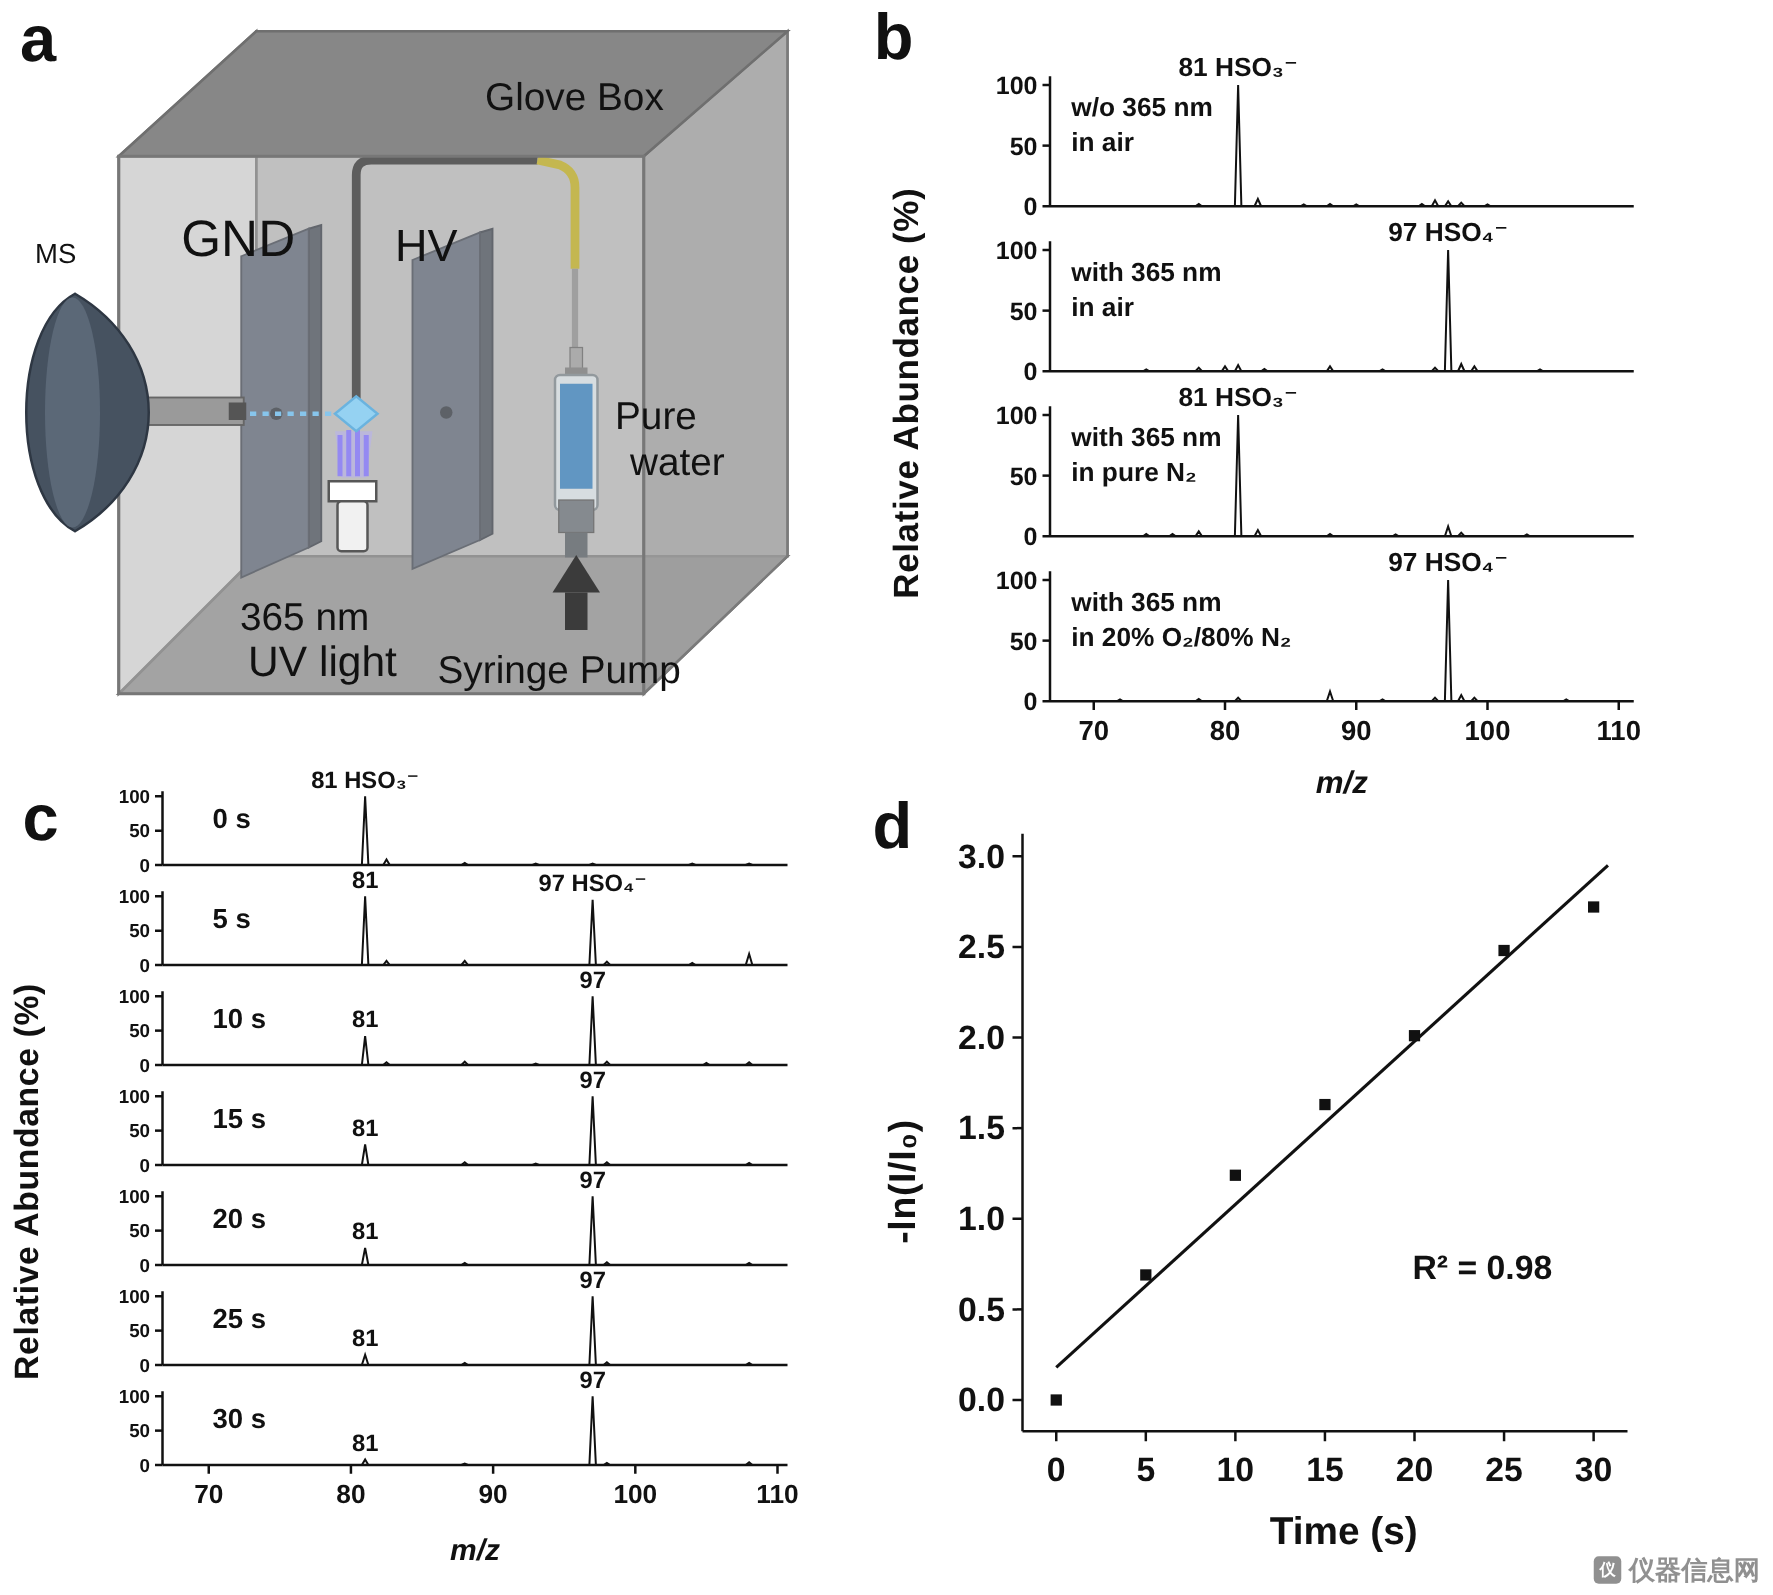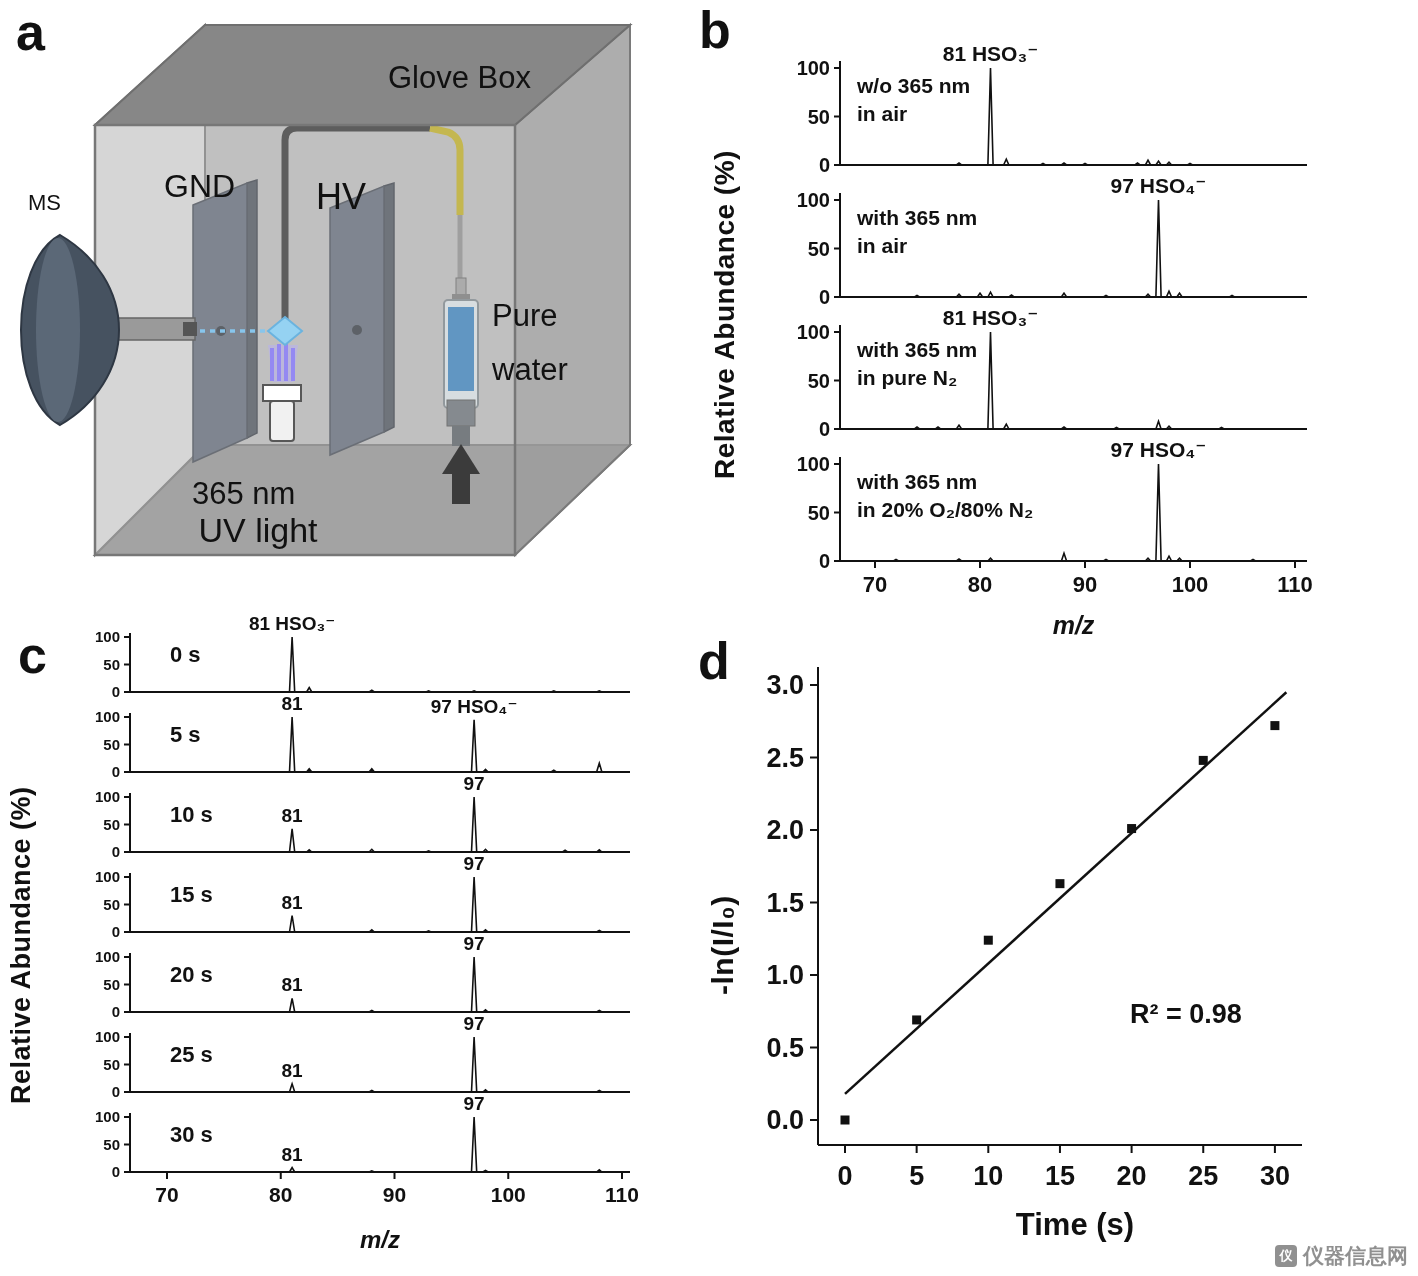--- a/index.html
+++ b/index.html
@@ -73,26 +73,27 @@
       <polygon points="95,125 515,125 515,555 95,555" fill="#ffffff" fill-opacity="0.18" stroke="#777" stroke-width="2.5"></polygon>
 
       <rect x="118" y="318" width="77" height="22" fill="#9a9a9a" stroke="#666" stroke-width="1.5"></rect>
       <rect x="183" y="322" width="14" height="14" fill="#555"></rect>
       <path d="M 60,235 C 8,263 8,397 60,425 C 96,404 119,369 119,330 C 119,291 96,256 60,235 Z" fill="#465260" stroke="#2e3743" stroke-width="2"></path>
       <ellipse cx="58" cy="330" rx="22" ry="92" fill="#5b6877"></ellipse>
     </svg>
     <div class="letter" style="left:16px;top:6px">a</div>
     <div class="hlabel" style="left:388px;top:60px;font-size:31px">Glove Box</div>
     <div class="hlabel" style="left:28px;top:190px;font-size:22px">MS</div>
-    <div class="hlabel" style="left:164px;top:168px;font-size:32px">GND</div>
+    <div class="hlabel" style="left:145px;top:168px;font-size:41px">GND</div>
     <div class="hlabel" style="left:316px;top:176px;font-size:36px">HV</div>
-    <div class="hlabel" style="left:492px;top:298px;font-size:31px">Pure</div>
-    <div class="hlabel" style="left:492px;top:352px;font-size:31px">water</div>
+    <div class="hlabel" style="left:492px;top:315px;font-size:31px">Pure</div>
+    <div class="hlabel" style="left:504px;top:352px;font-size:31px">water</div>
     <div class="hlabel" style="left:192px;top:476px;width:132px;font-size:31px">365 nm</div>
     <div class="hlabel" style="left:192px;top:511px;width:132px;text-align:center;font-size:34px">UV light</div>
+    <div class="hlabel" style="left:350px;top:518px;font-size:31px">Syringe Pump</div>
   </section>
 
   <section class="panel" id="panelB" style="left:695px;top:0;width:723px;height:650px">
     <div class="letter" style="left:4px;top:4px">b</div>
     <div class="vlabel" style="left:14px;top:95px;height:440px;font-size:28px">Relative Abundance (%)</div>
     <svg id="svgB" width="723" height="650">
         <line x1="145" y1="165" x2="145" y2="61" class="ax"></line>
         <line x1="145" y1="165" x2="612" y2="165" class="ax"></line>
         <line x1="139" y1="165" x2="145" y2="165" class="ax"></line>
         <text x="135" y="172.2" text-anchor="end" font-size="20" class="t">0</text>

